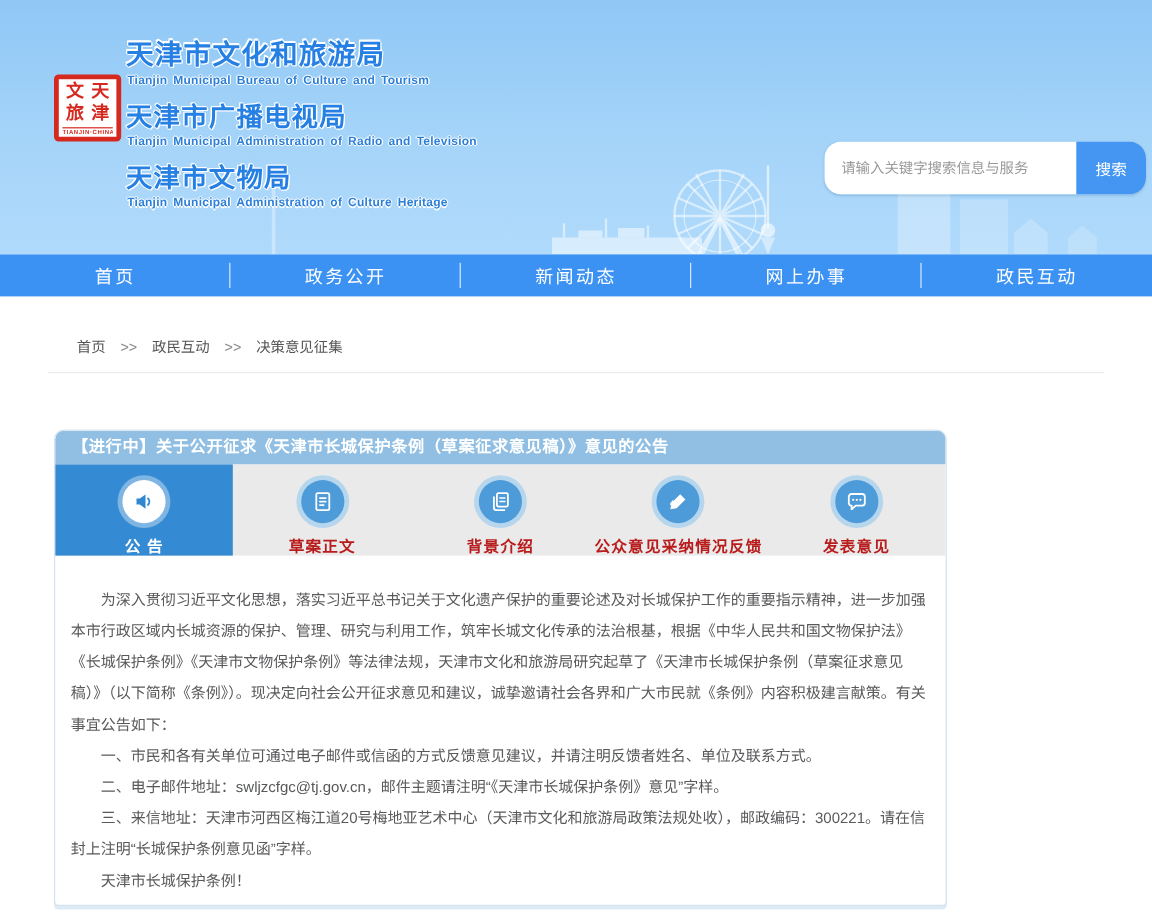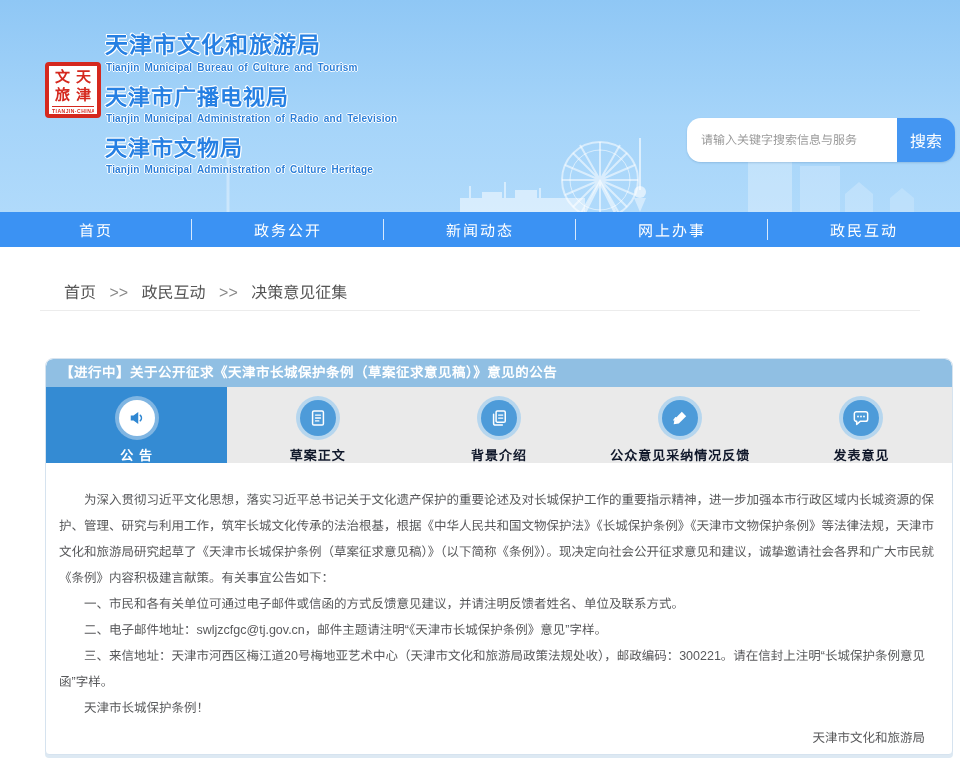--- a/index.html
+++ b/index.html
@@ -27,51 +27,51 @@
   .org-zh.mid { font-size:22px; }
   .org-en { color:#2b7fd9; font-size:10px; font-weight:bold; letter-spacing:0.2px; word-spacing:2px;
             margin:2px 0 6px 1px;
             text-shadow:-1px 0 0 #fff,1px 0 0 #fff,0 -1px 0 #fff,0 1px 0 #fff; }
 
   .search { position:absolute; right:5px; top:118px; width:268px; height:44px; display:flex;
             border-radius:14px; overflow:hidden; box-shadow:0 1px 2px rgba(60,110,160,.25); }
   .search-input { flex:1; border:none; outline:none; padding:0 14px; font-size:12px; color:#333;
                   background:#fff; font-family:"Liberation Sans", sans-serif; }
   .search-input::placeholder { color:#9a9a9a; }
-  .search-btn { width:58px; border:none; background:#4496f2; color:#fff; font-size:16px;
+  .search-btn { width:58px; border:none; background:#4496f2; color:#fff; font-size:13px;
                 cursor:pointer; font-family:"Liberation Sans", sans-serif; }
 
   
   .nav { position:absolute; top:212px; left:0; width:960px; height:35px; background:#3b92f3; display:flex; }
   .nav-item { flex:1; display:flex; align-items:center; justify-content:center; color:#fff;
               font-size:15px; letter-spacing:2px; text-decoration:none; position:relative; cursor:pointer; }
   .nav-item:not(:last-child)::after { content:""; position:absolute; right:0; top:7px; width:1px; height:21px;
               background:rgba(255,255,255,.8); }
 
   
-  .breadcrumb { position:absolute; top:279px; left:64px; font-size:16px; color:#555; }
+  .breadcrumb { position:absolute; top:279px; left:64px; font-size:12px; color:#555; }
   .breadcrumb a { color:#555; text-decoration:none; cursor:pointer; }
   .breadcrumb .sep { color:#888; margin:0 9px; }
   .rule { position:absolute; top:310px; left:40px; width:880px; border-top:1px solid #ececec; }
 
   
-  .panel { position:absolute; top:358px; left:45px; width:908px; height:397px;
+  .panel { position:absolute; top:358px; left:45px; width:744px; height:397px;
            border:1px solid #d6e3ef; border-radius:8px 8px 4px 4px; background:#fff;
            box-shadow:0 3px 0 #dde9f3; overflow:hidden; }
   .panel-title { height:28px; line-height:28px; background:#90bfe3; color:#fff;
                  font-size:13.5px; font-weight:bold; padding-left:14px;
                  border-radius:7px 7px 0 0; letter-spacing:0.5px; }
   .tabs { display:flex; height:76px; background:#eaeaea; }
   .tab { flex:1; text-align:center; padding-top:9px; cursor:pointer; }
   .ring { display:flex; align-items:center; justify-content:center; width:44px; height:44px;
           border-radius:50%; margin:0 auto; background:#b6d6ee; }
   .core { display:flex; align-items:center; justify-content:center; width:36px; height:36px;
           border-radius:50%; background:#4d9bd9; color:#fff; }
   .core svg { width:20px; height:20px; display:block; }
-  .tab-label { display:block; margin-top:5px; font-size:13px; font-weight:bold; color:#0f172a; letter-spacing:1px; }
+  .tab-label { display:block; margin-top:5px; font-size:13px; font-weight:bold; color:#b91c1c; letter-spacing:1px; }
   .tab.active { background:#348bd3; }
   .tab.active .ring { background:#7fb5e2; }
   .tab.active .core { background:#fff; color:#2f87d2; }
   .tab.active .tab-label { color:#fff; }
 
   .content { padding:24px 13px 0 13px; font-size:12.5px; color:#58595b; line-height:26px; }
   .content p { text-indent:2em; margin:0; }
   .sig { text-align:right; padding-right:14px; margin-top:4px; line-height:26px; color:#58595b; font-size:12.5px; }
 </style>
 </head>

